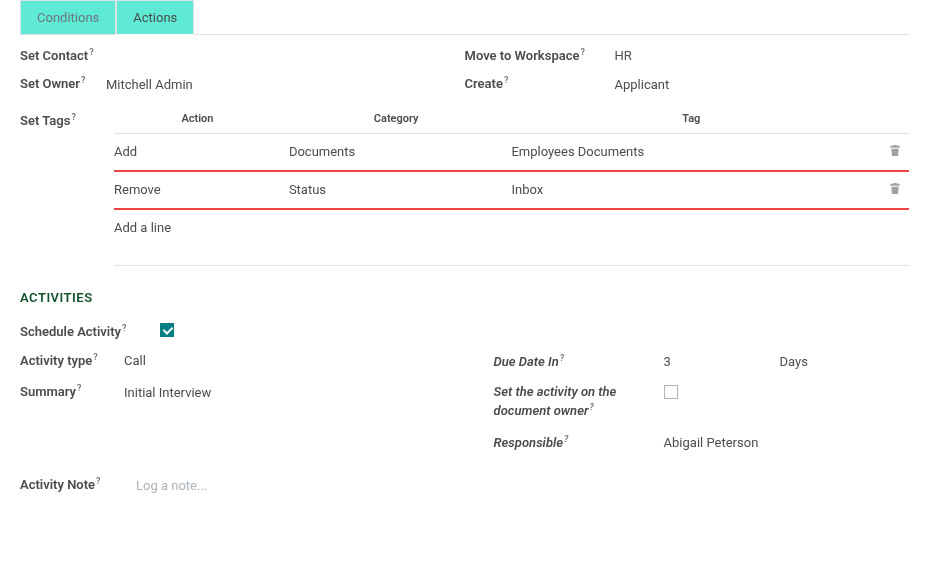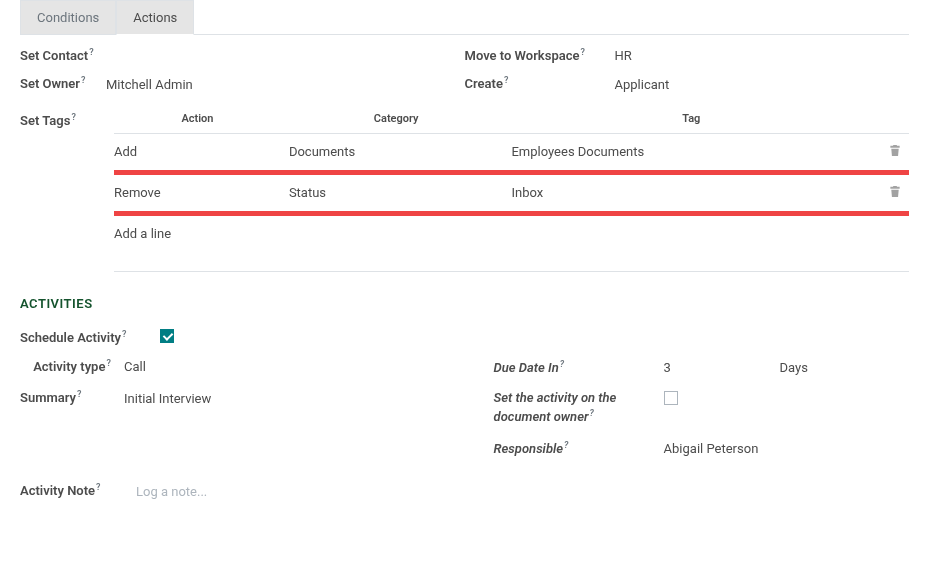--- a/index.html
+++ b/index.html
@@ -20,21 +20,21 @@
   border-bottom: 1px solid #dee2e6;
   margin-bottom: 12px;
 }
 .tab {
   padding: 9px 16px;
   border: 1px solid transparent;
   border-bottom: none;
   cursor: pointer;
   color: #6c757d;
   font-size: 13px;
-  background: #e5e5e5;
+  background: #5eead4;
   position: relative;
 }
 .tab.inactive {
   border-color: #dee2e6;
   border-bottom: none;
   color: #6c757d;
 }
 .tab.active {
   border-color: #dee2e6;
   border-bottom: 1px solid #fff;
@@ -90,21 +90,21 @@
 .tags-table th {
   text-align: center;
   font-weight: 600;
   color: #4c4c4c;
   padding: 8px 8px 8px 0;
   border-bottom: 1px solid #dee2e6;
   font-size: 11px;
 }
 .tags-table td {
   padding: 10px 8px 10px 0;
-  border-bottom: 5px solid #ef4444;
+  border-bottom: 2px solid #ef4444;
   font-size: 13px;
   color: #4c4c4c;
 }
 .tags-table tr:last-child td {
   border-bottom: none;
 }
 .add-line {
   color: #017e84;
   cursor: pointer;
 }
@@ -320,21 +320,21 @@
         <div class="act-label">
           <span>Schedule Activity</span><span class="help-icon">?</span>
         </div>
         <span class="checkbox checked"></span>
       </div>
       <div class="act-right"></div>
     </div>
 
     <div class="act-row">
       <div class="act-left" style="flex:1.14;">
-        <div class="act-label" style="width:104px;text-align:center;">
+        <div class="act-label" style="width:104px;">
           <span>Activity type</span><span class="help-icon">?</span>
         </div>
         <div class="act-value">Call</div>
       </div>
       <div class="act-right">
         <div class="act-label-right">
           <span>Due Date In</span><span class="help-icon">?</span>
         </div>
         <div class="due-date-wrap">
           <div class="act-value due-date-num">3</div>

